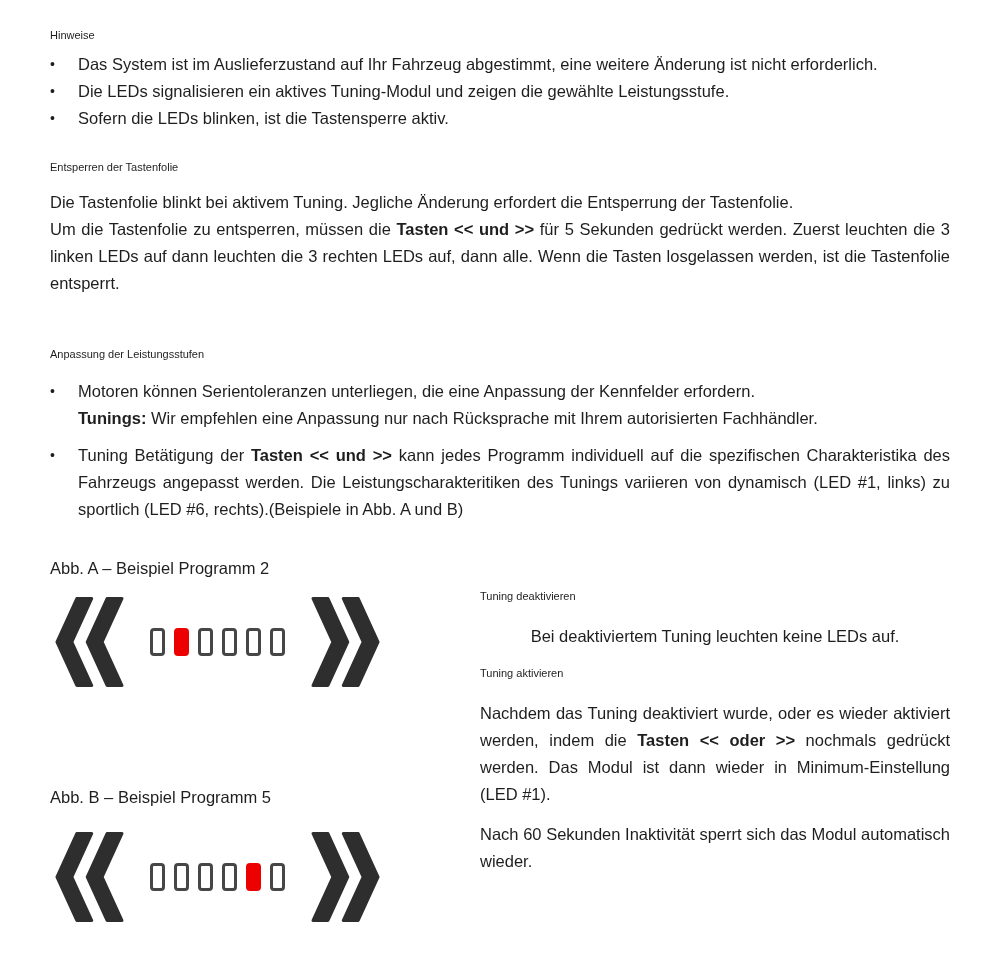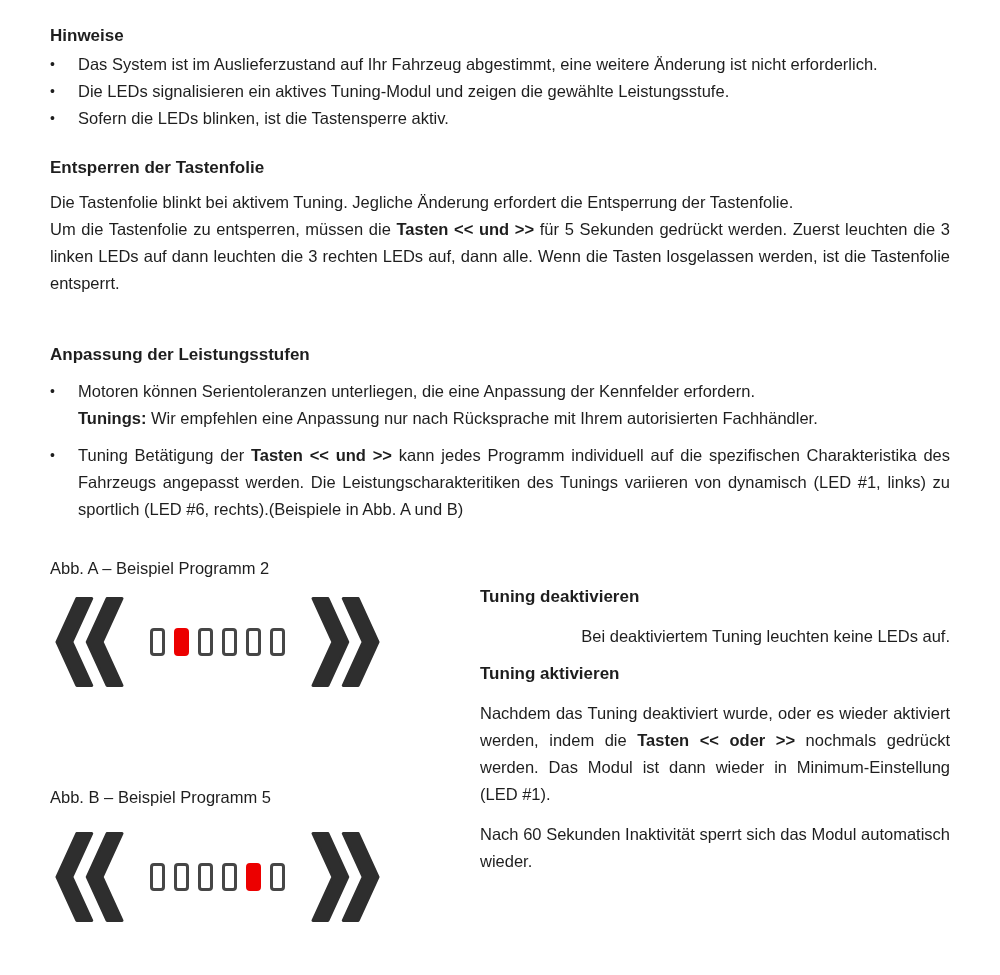--- a/index.html
+++ b/index.html
@@ -14,21 +14,21 @@
     width: 1000px;
     height: 975px;
     overflow: hidden;
     font-family: "Liberation Sans", sans-serif;
     font-size: 16.5px;
     line-height: 27px;
     color: var(--text);
   }
   .page { padding: 22px 50px 0 50px; }
 
-  .section-heading { font-size: 17px; font-weight: bold; }
+  .section-heading { font-size: 11px; font-weight: normal; }
 
   
   .li { display: flex; }
   .li-marker { width: 28px; flex: 0 0 28px; font-size: 14px; }
   .li-text { flex: 1; text-align: justify; }
   .block { display: block; }
 
   
   #section-hinweise .bullets { margin-top: 2px; }
   #section-entsperren { margin-top: 22px; }
@@ -66,21 +66,21 @@
     background: #ffffff;
   }
   .led.on {
     background: var(--led-on);
     border-color: var(--led-on);
   }
 
   
   .col-right .section-heading.h1 { margin-top: 28px; }
   .col-right p { text-align: justify; margin-top: 13px; }
-  .col-right p.no-justify { text-align: right; }
+  .col-right p.no-justify { text-align: center; }
   .col-right .section-heading.h2 { margin-top: 10px; }
 </style>
 </head>
 <body>
 
 <div class="page">
 
   <div id="section-hinweise">
     <div class="section-heading">Hinweise</div>
     <div class="bullets">

